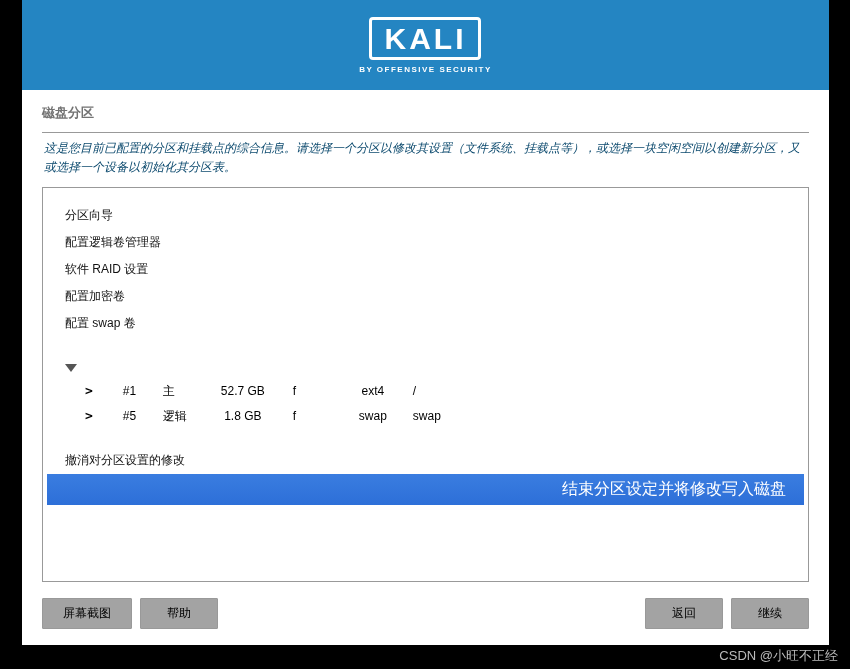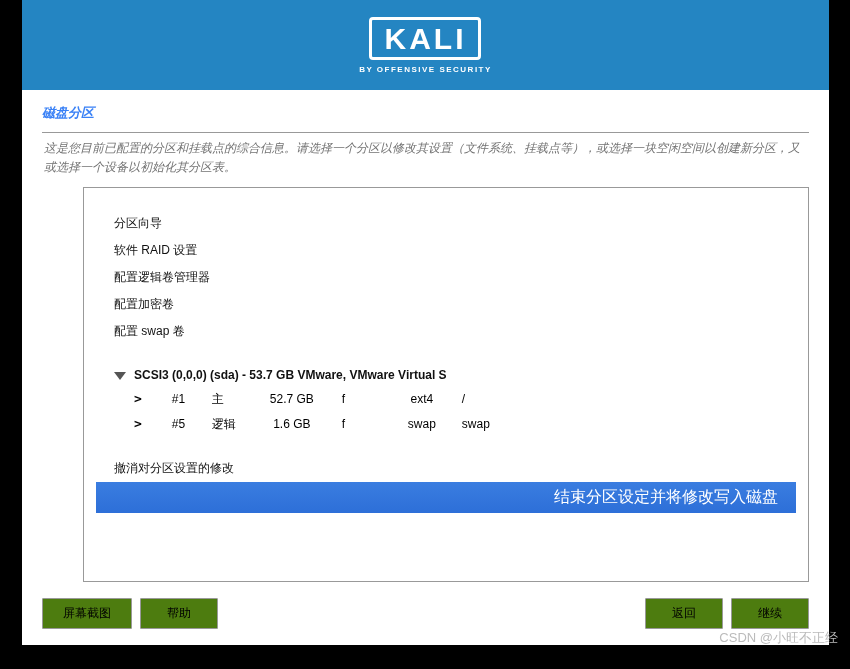--- a/index.html
+++ b/index.html
@@ -44,43 +44,41 @@
     .kali-logo-sub {
       font-size: 8px;
       letter-spacing: 1.5px;
       margin-top: 5px;
       font-weight: 600;
     }
     .section-title {
       font-size: 13px;
       font-weight: bold;
       padding: 14px 20px 10px 20px;
-      color: #3b82f6;
-      font-style: italic;
+      color: #737373;
     }
     .content-area {
       flex: 1;
       padding: 0 20px;
       display: flex;
       flex-direction: column;
     }
     .description {
       font-size: 12px;
       font-style: italic;
-      color: #737373;
+      color: #0c4a6e;
       padding: 6px 2px 10px 2px;
       line-height: 1.6;
       border-top: 1px solid #999;
     }
     .partition-panel {
       border: 1px solid #999;
       flex: 1;
-      padding: 12px;
+      padding: 4px;
       overflow: hidden;
-      margin-left: 41px;
     }
     .panel-inner {
       padding: 10px 14px 0 14px;
     }
     .list-item {
       font-size: 12px;
       padding: 5px 4px;
       cursor: pointer;
       color: #111;
     }
@@ -124,30 +122,30 @@
     .button-bar {
       display: flex;
       padding: 16px 20px;
       gap: 8px;
     }
     .button-bar .spacer {
       flex: 1;
     }
     .btn {
       border: 1px solid #999;
-      background: #4d7c0f;
+      background: #a3a3a3;
       padding: 6px 20px;
       font-size: 12px;
       cursor: pointer;
       min-width: 78px;
       border-radius: 1px;
     }
     .watermark {
       position: absolute;
-      bottom: 22px;
+      bottom: 4px;
       right: 12px;
       font-size: 13px;
       color: #bbb;
       font-family: sans-serif;
     }
     .col-num { display:inline-block; width:40px; }
     .col-type { display:inline-block; width:50px; }
     .col-size { display:inline-block; width:80px; text-align:center; padding-right:20px;}
     .col-flag { display:inline-block; width:40px; }
     .col-fs { display:inline-block; width:80px;text-align:center; }
@@ -166,34 +164,34 @@
   </div>
 
   <div class="section-title">磁盘分区</div>
 
   <div class="content-area">
     <div class="description">这是您目前已配置的分区和挂载点的综合信息。请选择一个分区以修改其设置（文件系统、挂载点等），或选择一块空闲空间以创建新分区，又或选择一个设备以初始化其分区表。</div>
 
     <div class="partition-panel">
       <div class="panel-inner">
         <div class="list-item">分区向导</div>
+        <div class="list-item">配置逻辑卷管理器</div>
         <div class="list-item">软件 RAID 设置</div>
-        <div class="list-item">配置逻辑卷管理器</div>
         <div class="list-item">配置加密卷</div>
         <div class="list-item">配置 swap 卷</div>
 
         <div class="gap"></div>
 
         <div class="list-item bold-head">
-          <span class="triangle"></span><span>SCSI3 (0,0,0) (sda) - 53.7 GB VMware, VMware Virtual S</span>
+          <span class="triangle"></span>
         </div>
 
         <div class="part-row"><span class="sub-chevron">&gt;</span><span class="col-num">#1</span><span class="col-type">主</span><span class="col-size">52.7 GB</span><span class="col-flag">f</span><span class="col-fs">ext4</span><span class="col-mount">/</span></div>
 
-        <div class="part-row"><span class="sub-chevron">&gt;</span><span class="col-num">#5</span><span class="col-type">逻辑</span><span class="col-size">1.6 GB</span><span class="col-flag">f</span><span class="col-fs">swap</span><span class="col-mount">swap</span></div>
+        <div class="part-row"><span class="sub-chevron">&gt;</span><span class="col-num">#5</span><span class="col-type">逻辑</span><span class="col-size">1.8 GB</span><span class="col-flag">f</span><span class="col-fs">swap</span><span class="col-mount">swap</span></div>
 
         <div class="gap"></div>
 
         <div class="list-item">撤消对分区设置的修改</div>
         <div class="selected-item">结束分区设定并将修改写入磁盘</div>
       </div>
     </div>
   </div>
 
   <div class="button-bar">

